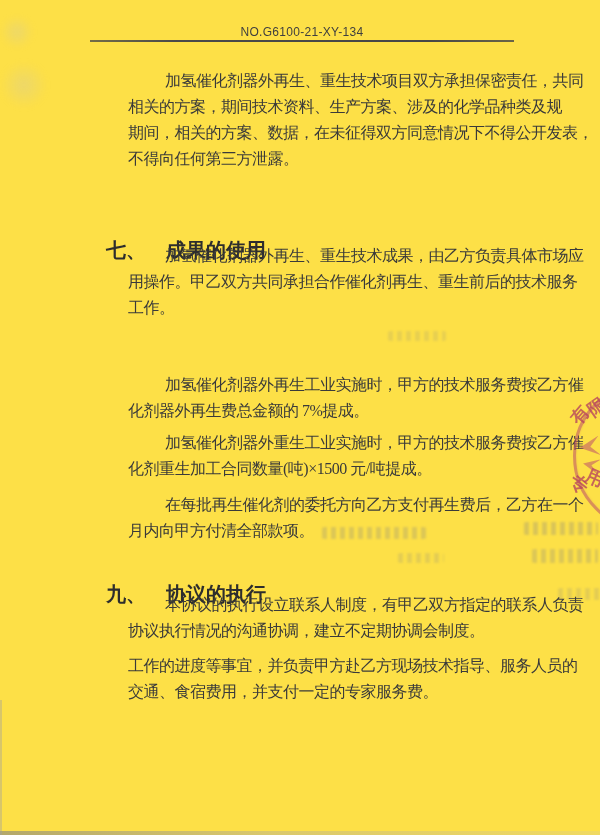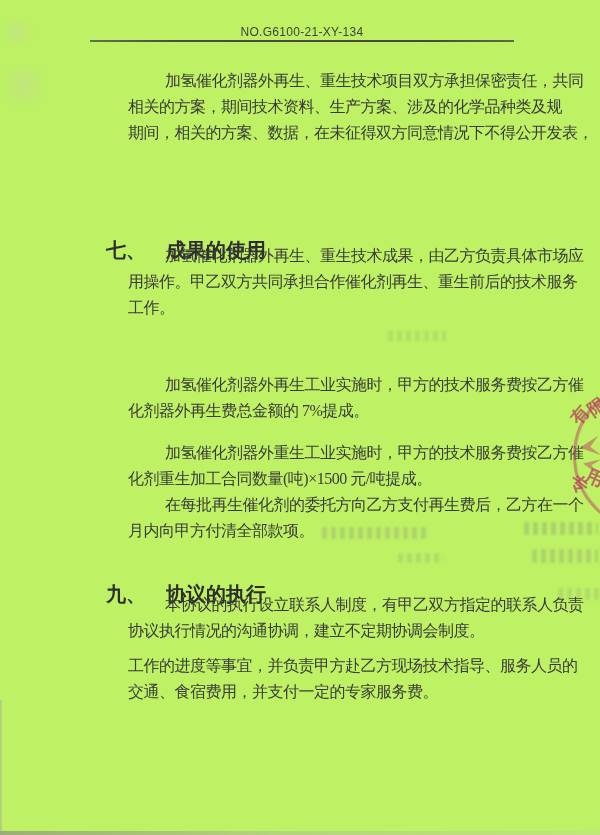--- a/index.html
+++ b/index.html
@@ -1,18 +1,18 @@
 <!DOCTYPE html>
 <html><head>
 <meta charset="utf-8">
 <style>
   html,body { margin:0; padding:0; background:#e8e8e8; }
   .page {
     position:relative; width:600px; height:835px; overflow:hidden;
-    background:#bef264;
+    background:#fde047;
     font-family:"Liberation Serif","DejaVu Serif",serif;
     color:#383838;
   }
   
   .doc-number {
     position:absolute; left:90px; top:25px; width:424px; height:15px;
     text-align:center; font-family:"Liberation Sans","DejaVu Sans",sans-serif;
     font-size:12px; letter-spacing:.3px; color:#3f3f3f;
   }
   .header-rule {
@@ -70,36 +70,37 @@
 
 <div class="page">
 
   <div class="doc-number">NO.G6100-21-XY-134</div>
   <div class="header-rule"></div>
 
   <div class="para" style="top:68px">
     <div class="line indent">加氢催化剂器外再生、重生技术项目双方承担保密责任，共同</div>
     <div class="line">相关的方案，期间技术资料、生产方案、涉及的化学品种类及规</div>
     <div class="line">期间，相关的方案、数据，在未征得双方同意情况下不得公开发表，</div>
+    <div class="line">不得向任何第三方泄露。</div>
   </div>
 
   <div class="heading" style="top:211px">
     <span class="h-num">七、</span><span class="h-title">成果的使用</span>
   </div>
   <div class="para" style="top:243px">
     <div class="line indent">加氢催化剂器外再生、重生技术成果，由乙方负责具体市场应</div>
     <div class="line">用操作。甲乙双方共同承担合作催化剂再生、重生前后的技术服务</div>
     <div class="line">工作。</div>
   </div>
 
   <div class="para" style="top:372px">
     <div class="line indent">加氢催化剂器外再生工业实施时，甲方的技术服务费按乙方催</div>
     <div class="line">化剂器外再生费总金额的 7%提成。</div>
   </div>
-  <div class="para" style="top:440px">
+  <div class="para" style="top:430px">
     <div class="line indent">加氢催化剂器外重生工业实施时，甲方的技术服务费按乙方催</div>
     <div class="line">化剂重生加工合同数量(吨)×1500 元/吨提成。</div>
   </div>
   <div class="para" style="top:492px">
     <div class="line indent">在每批再生催化剂的委托方向乙方支付再生费后，乙方在一个</div>
     <div class="line">月内向甲方付清全部款项。</div>
   </div>
 
   <div class="heading" style="top:555px">
     <span class="h-num">九、</span><span class="h-title">协议的执行</span>

